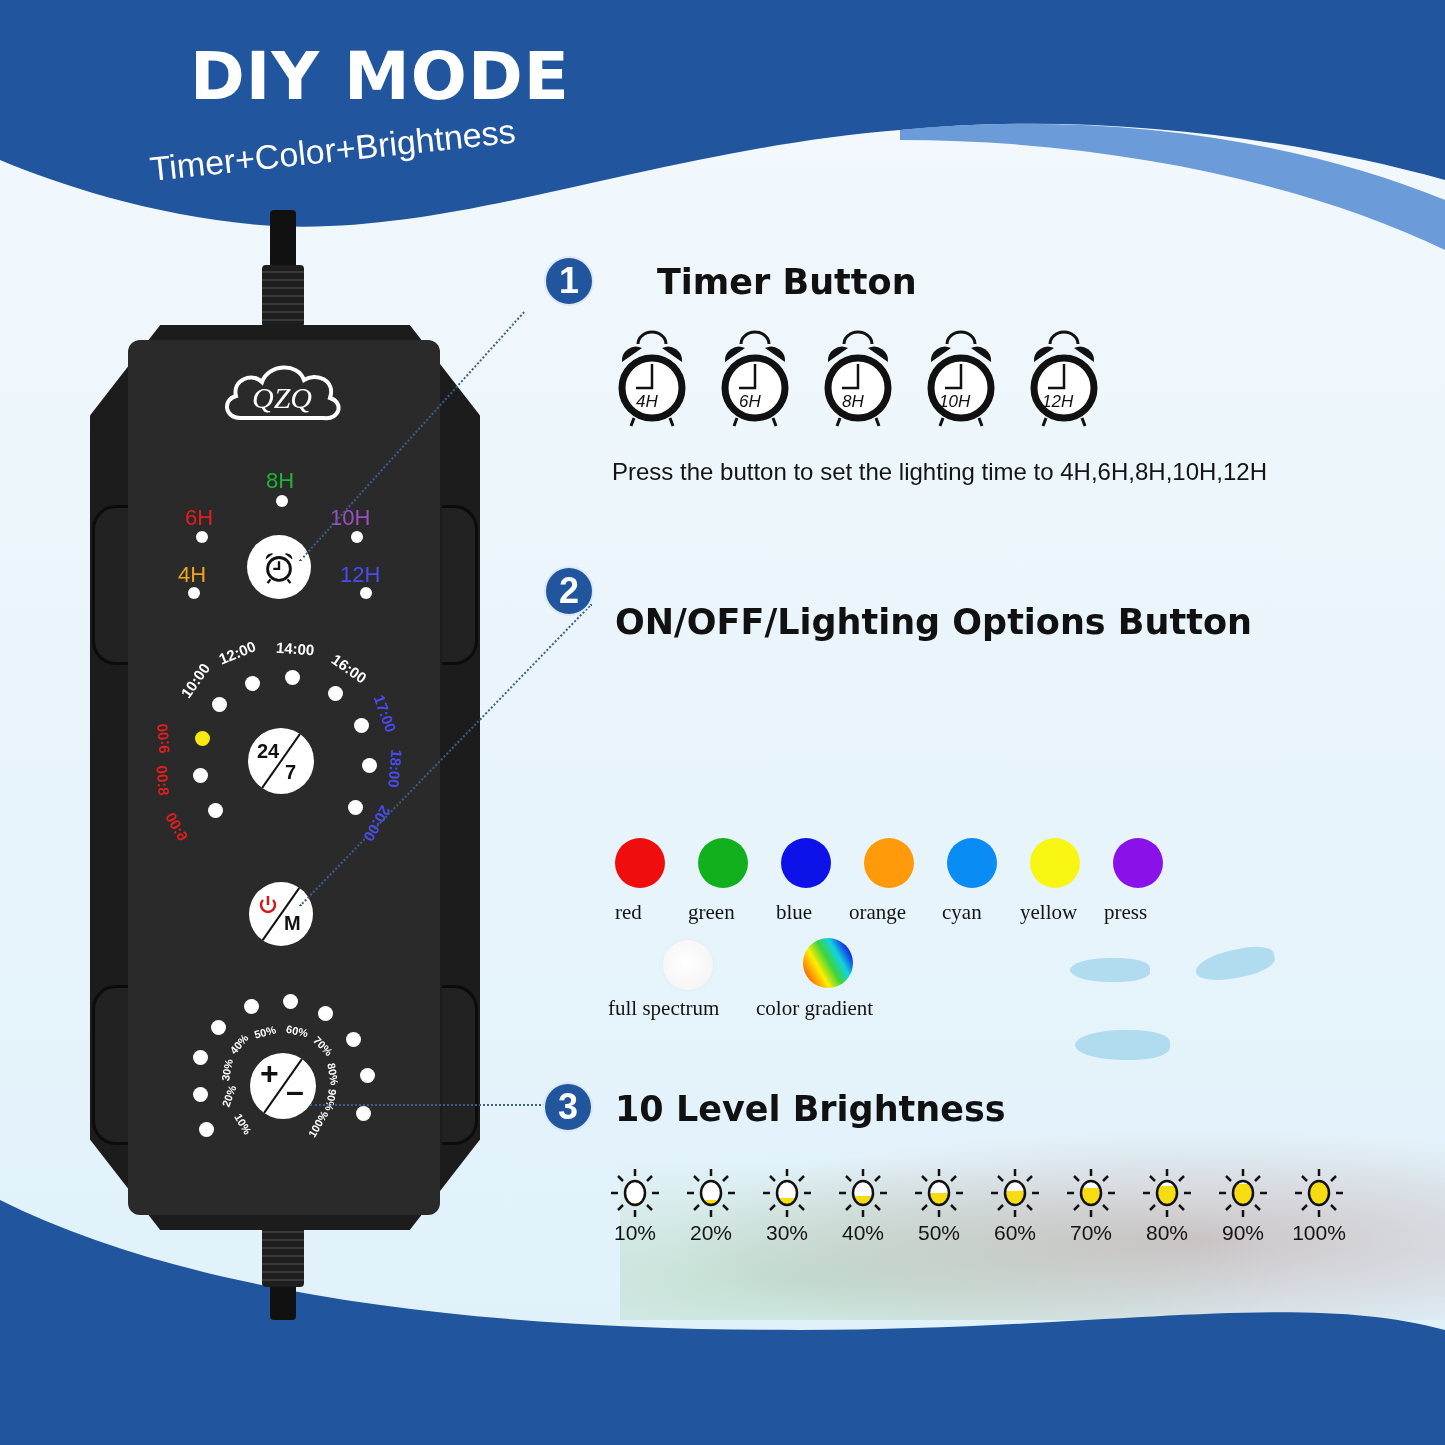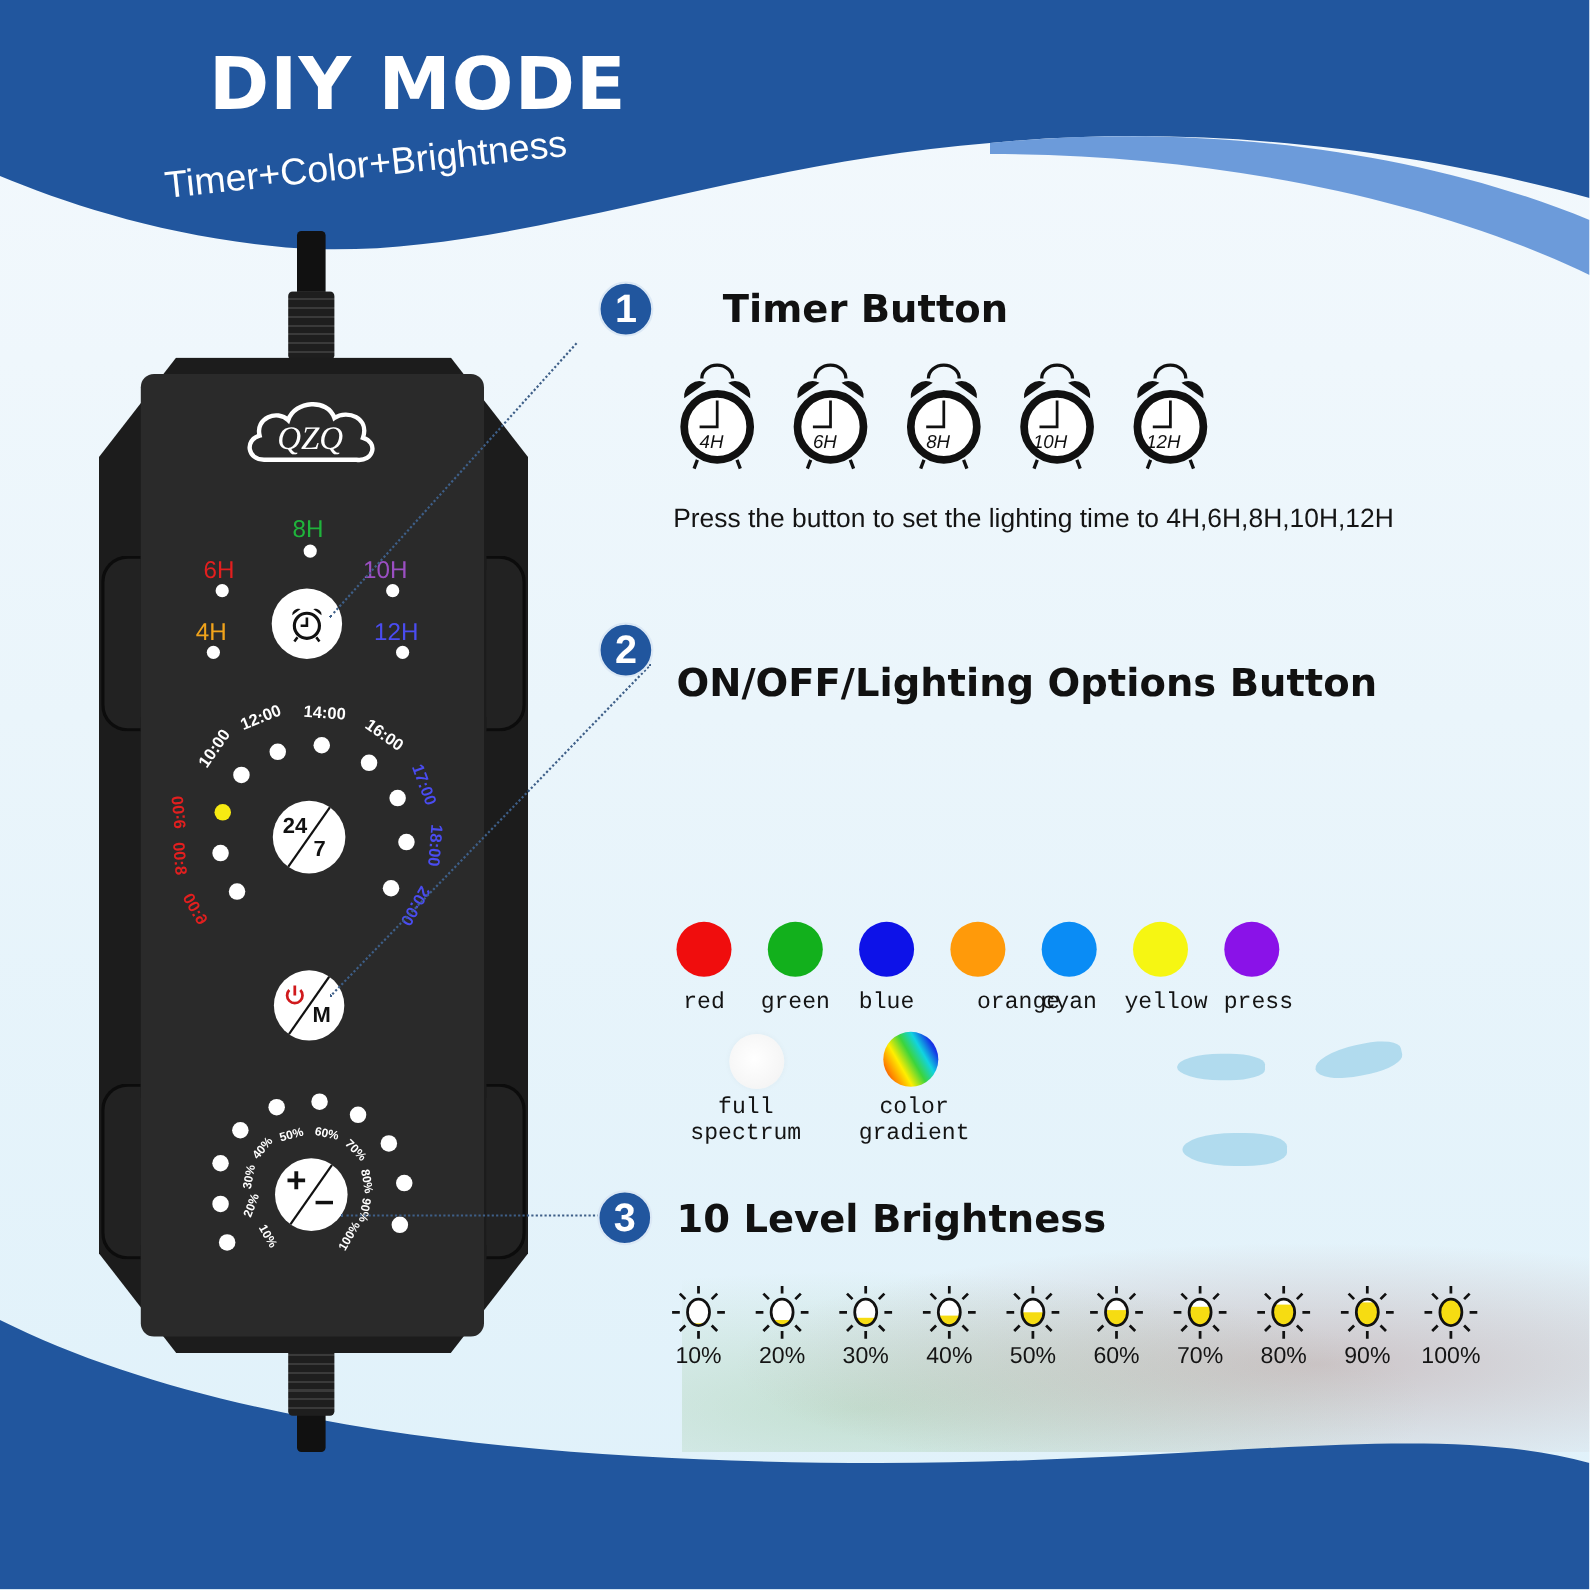--- a/index.html
+++ b/index.html
@@ -69,21 +69,21 @@
     display: flex; align-items: center; justify-content: center;
     border: 2px solid #dbe8f5;
     font-family: "Liberation Sans", sans-serif;
   }
   .step-title { font-size: 35px; font-weight: bold; color: #111; font-family: "DejaVu Sans", sans-serif; }
   .body-text { font-size: 24px; color: #141414; line-height: 34px; font-family: "Liberation Sans", sans-serif; }
   .hl { color: #1f4f92; }
 
   .clock { width: 80px; height: 100px; }
   .swatch { width: 50px; height: 50px; border-radius: 50%; }
-  .swatch-label { font-size: 21px; color: #141414; font-family: Liberation Mono, monospace; text-align: center; }
+  .swatch-label { font-size: 21px; color: #141414; font-family: Liberation Serif, serif; }
   .sun { width: 56px; height: 56px; }
   .sun-label { font-size: 21px; color: #141414; font-family: "Liberation Sans", sans-serif; text-align: center; width: 70px; }
 
   .leader { position: absolute; border-top: 2px dotted #3e5f88; transform-origin: left center; }
 
   .fish { position: absolute; background: #9fd3ea; opacity: .75; border-radius: 50% 40% 40% 50%; }
 </style>
 </head>
 <body>
 
@@ -287,21 +287,21 @@
 <div class="abs swatch" style="left:698px;top:838px;background:#12b01c;"></div>
 <div class="abs swatch" style="left:781px;top:838px;background:#0d12e8;"></div>
 <div class="abs swatch" style="left:864px;top:838px;background:#ff9a0a;"></div>
 <div class="abs swatch" style="left:947px;top:838px;background:#0a8cf5;"></div>
 <div class="abs swatch" style="left:1030px;top:838px;background:#f6f612;"></div>
 <div class="abs swatch" style="left:1113px;top:838px;background:#8a12e8;"></div>
 
 <div class="abs swatch-label" style="left:615px;top:900px;width:50px;">red</div>
 <div class="abs swatch-label" style="left:688px;top:900px;width:70px;">green</div>
 <div class="abs swatch-label" style="left:776px;top:900px;width:60px;">blue</div>
-<div class="abs swatch-label" style="left:849px;top:900px;width:80px;margin-left:37px;">orange</div>
+<div class="abs swatch-label" style="left:849px;top:900px;width:80px;">orange</div>
 <div class="abs swatch-label" style="left:942px;top:900px;width:60px;">cyan</div>
 <div class="abs swatch-label" style="left:1020px;top:900px;width:80px;">yellow</div>
 <div class="abs swatch-label" style="left:1104px;top:900px;width:80px;">press</div>
 
 <div class="abs swatch" style="left:663px;top:940px;background:radial-gradient(circle at 45% 45%, #ffffff, #f1f1f1);box-shadow:0 0 6px rgba(0,0,0,.04);"></div>
 <div class="abs swatch" style="left:803px;top:938px;background:linear-gradient(60deg,#e30b0b 0%,#ff8a00 18%,#ffee00 34%,#3cd43c 52%,#11d3e0 68%,#1336e6 84%,#7b12c8 100%);"></div>
 
 <div class="abs swatch-label" style="left:608px;top:996px;width:140px;">full spectrum</div>
 <div class="abs swatch-label" style="left:756px;top:996px;width:150px;">color gradient</div>
 

